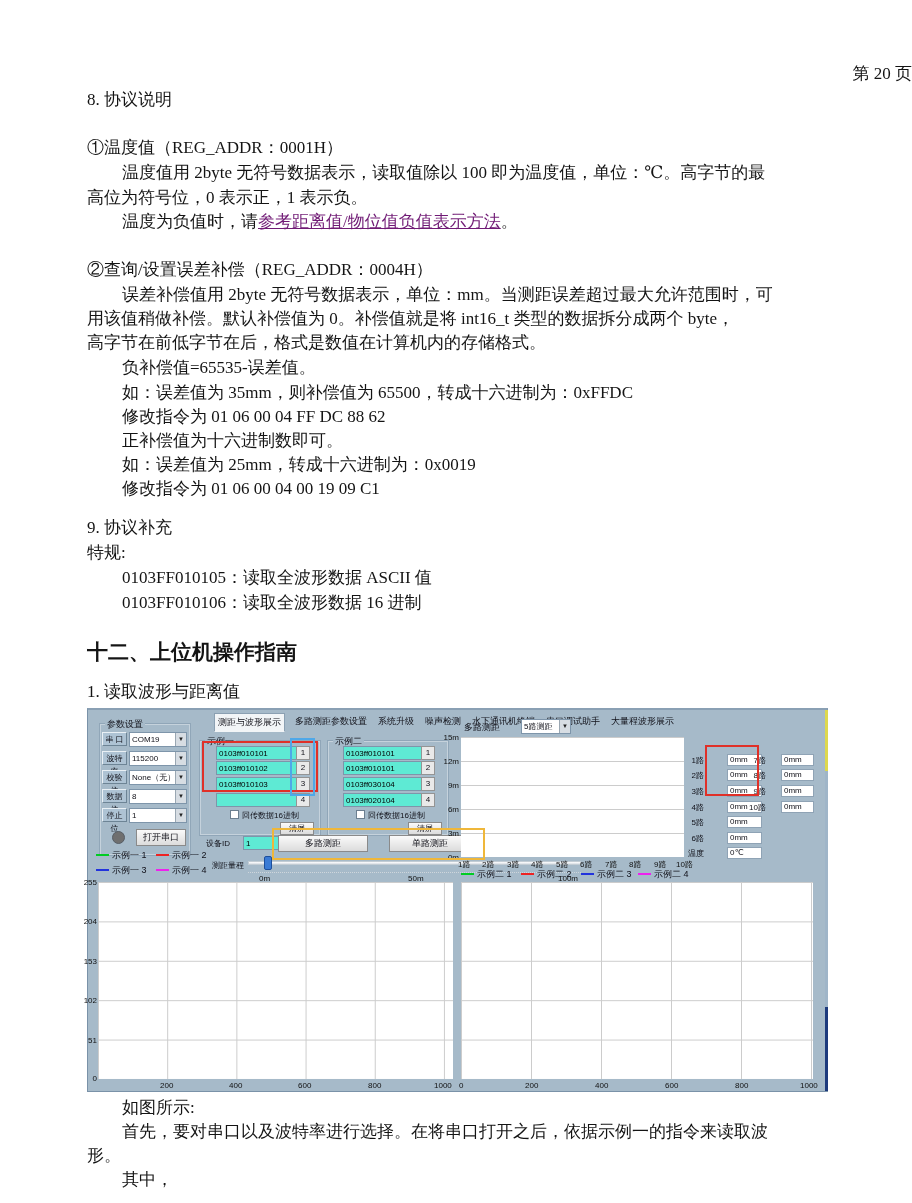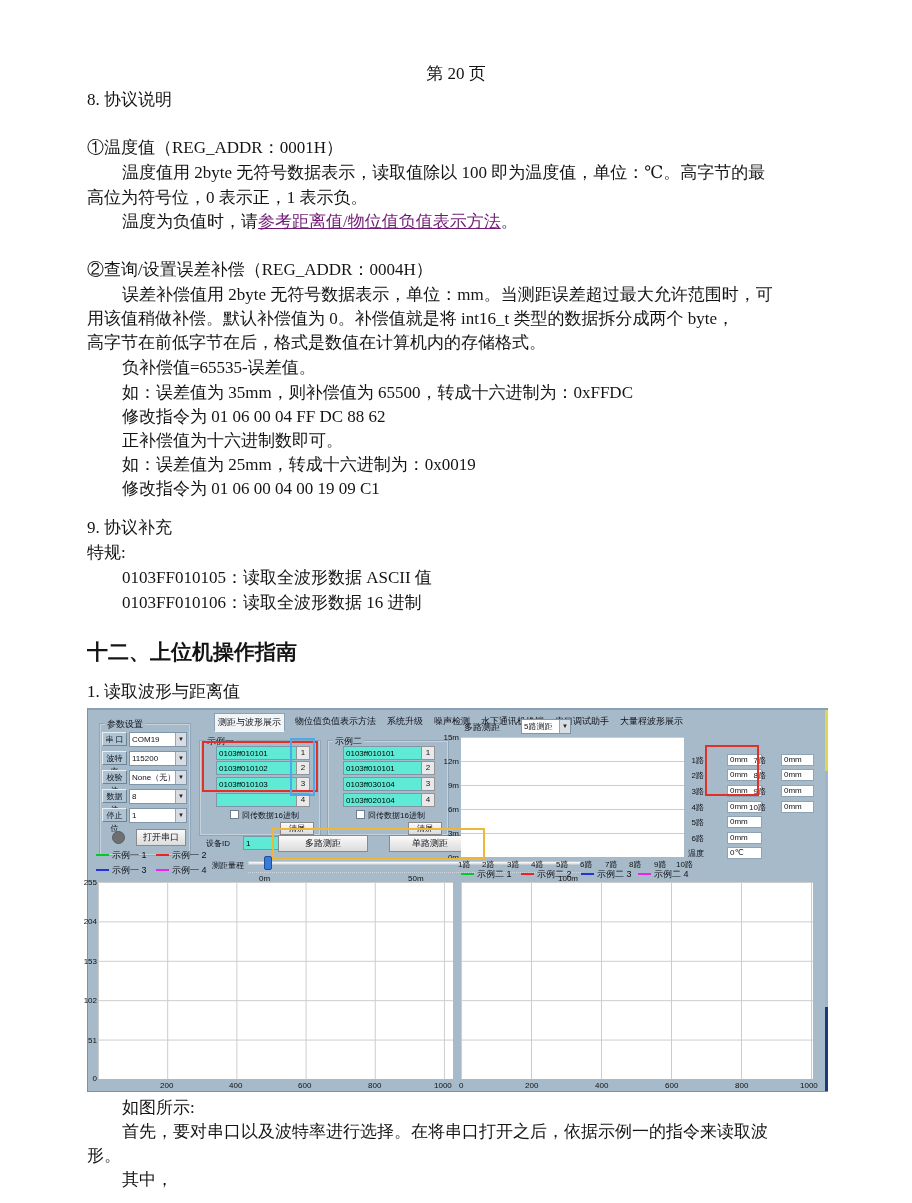--- a/index.html
+++ b/index.html
@@ -3,21 +3,21 @@
 <meta charset="utf-8">
 <style>
   * { box-sizing: border-box; margin: 0; padding: 0; }
   html,body { background:#ffffff; }
   #page {
     position: relative; width: 912px; height: 1203px; background:#fff;
     font-family: "Liberation Serif", "DejaVu Serif", serif; color:#141414;
     overflow: hidden;
   }
   .t { position:absolute; font-size:17px; white-space:nowrap; }
-  .center { width:100%; text-align:center; }
+  .center { width:100%; text-align:right; }
   .h2 { font-size:21px; font-weight:bold; font-family:"Liberation Sans","DejaVu Sans",sans-serif; }
   a.doclink { color:#701a75; text-decoration:underline; cursor:pointer; }
 
   
   #ss {
     position:absolute; left:87px; top:708px; width:741px; height:384px;
     background:#a6bac9; border:1px solid #7a92a8; border-top:2px solid #8aa0b4;
     font-family:"Liberation Sans","DejaVu Sans",sans-serif; font-size:9px; color:#101018;
   }
   #ss .edge { position:absolute; right:-1px; top:0; width:3px; height:100%;
@@ -89,21 +89,21 @@
   <div class="t" style="left:122px;top:591px;">0103FF010106：读取全波形数据 16 进制</div>
 
   <div class="t h2" style="left:87px;top:638px;">十二、上位机操作指南</div>
   <div class="t" style="left:87px;top:680px;">1. 读取波形与距离值</div>
 
   <div id="ss">
     <div class="edge"></div>
 
     <div class="tabs">
       <span class="tab active">测距与波形展示</span>
-      <span class="tab">物位值负值表示方法</span>
+      <span class="tab">多路测距参数设置</span>
       <span class="tab">系统升级</span>
       <span class="tab">噪声检测</span>
       <span class="tab">水下通讯机终端</span>
       <span class="tab">串口调试助手</span>
       <span class="tab">大量程波形展示</span>
     </div>
 
     <div class="gbox" style="left:11px;top:13px;width:92px;height:133px;">
       <span class="gtitle">参数设置</span>
       <span class="plabel" style="left:2px;top:8px;">串 口</span>

